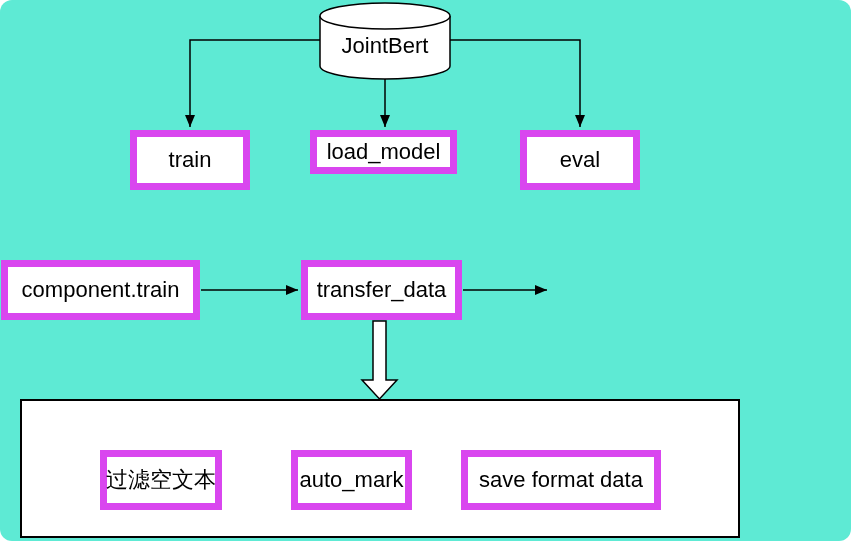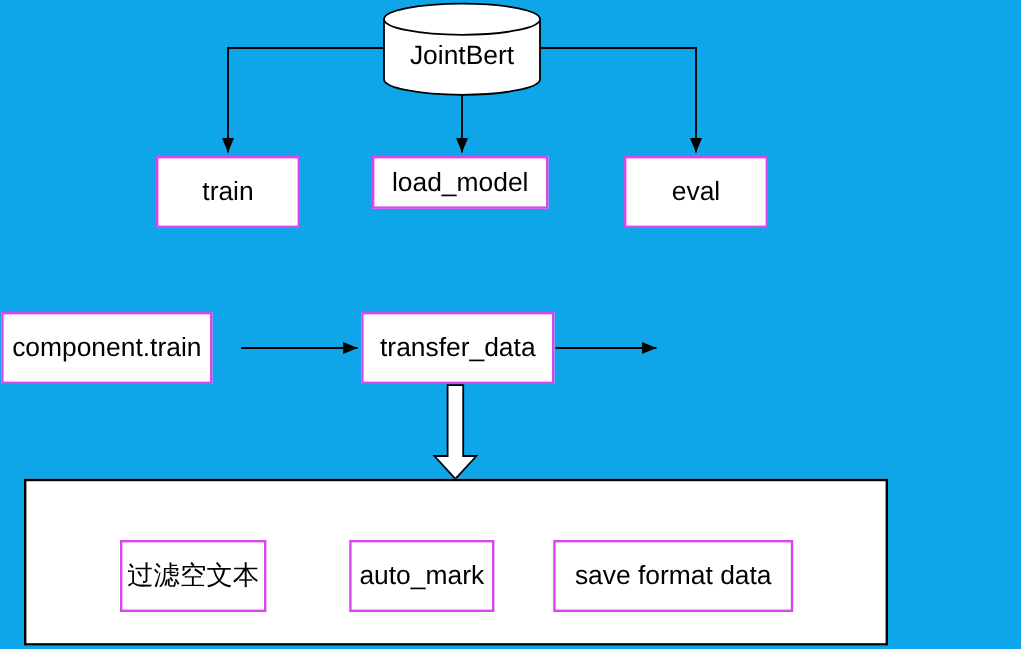--- a/index.html
+++ b/index.html
@@ -4,35 +4,36 @@
 <style>
   html, body {
     margin: 0;
     padding: 0;
     background: #ffffff;
   }
   .canvas {
     position: relative;
     width: 851px;
     height: 541px;
-    background: #0ea5e9;
+    background: #5eead4;
     font-family: "Liberation Sans", "DejaVu Sans", sans-serif;
     font-size: 22px;
     color: #000000;
     overflow: hidden;
+    border-radius: 12px;
   }
   .layer {
     position: absolute;
     left: 0;
     top: 0;
   }
   .node {
     position: absolute;
     box-sizing: border-box;
-    border: 2px solid #d946ef;
+    border: 7px solid #d946ef;
     background: #ffffff;
     display: flex;
     align-items: center;
     justify-content: center;
     text-align: center;
     white-space: nowrap;
     line-height: 1.1;
   }
   .group-box {
     position: absolute;
@@ -89,21 +90,21 @@
   <div class="node" style="left:130px; top:130px; width:120px; height:60px;">
     <span>train</span>
   </div>
   <div class="node" style="left:310px; top:130px; width:147px; height:44px;">
     <span>load_model</span>
   </div>
   <div class="node" style="left:520px; top:130px; width:120px; height:60px;">
     <span>eval</span>
   </div>
 
-  <div class="node" style="left:1px; top:260px; width:176px; height:60px;">
+  <div class="node" style="left:1px; top:260px; width:199px; height:60px;">
     <span>component.train</span>
   </div>
   <div class="node" style="left:301px; top:260px; width:161px; height:60px;align-items:center;">
     <span>transfer_data</span>
   </div>
 
   <div class="group-box" style="left:20px; top:399px; width:720px; height:139px;"></div>
 
   <div class="node" style="left:291px; top:450px; width:121px; height:60px;">
     <span>auto_mark</span>

